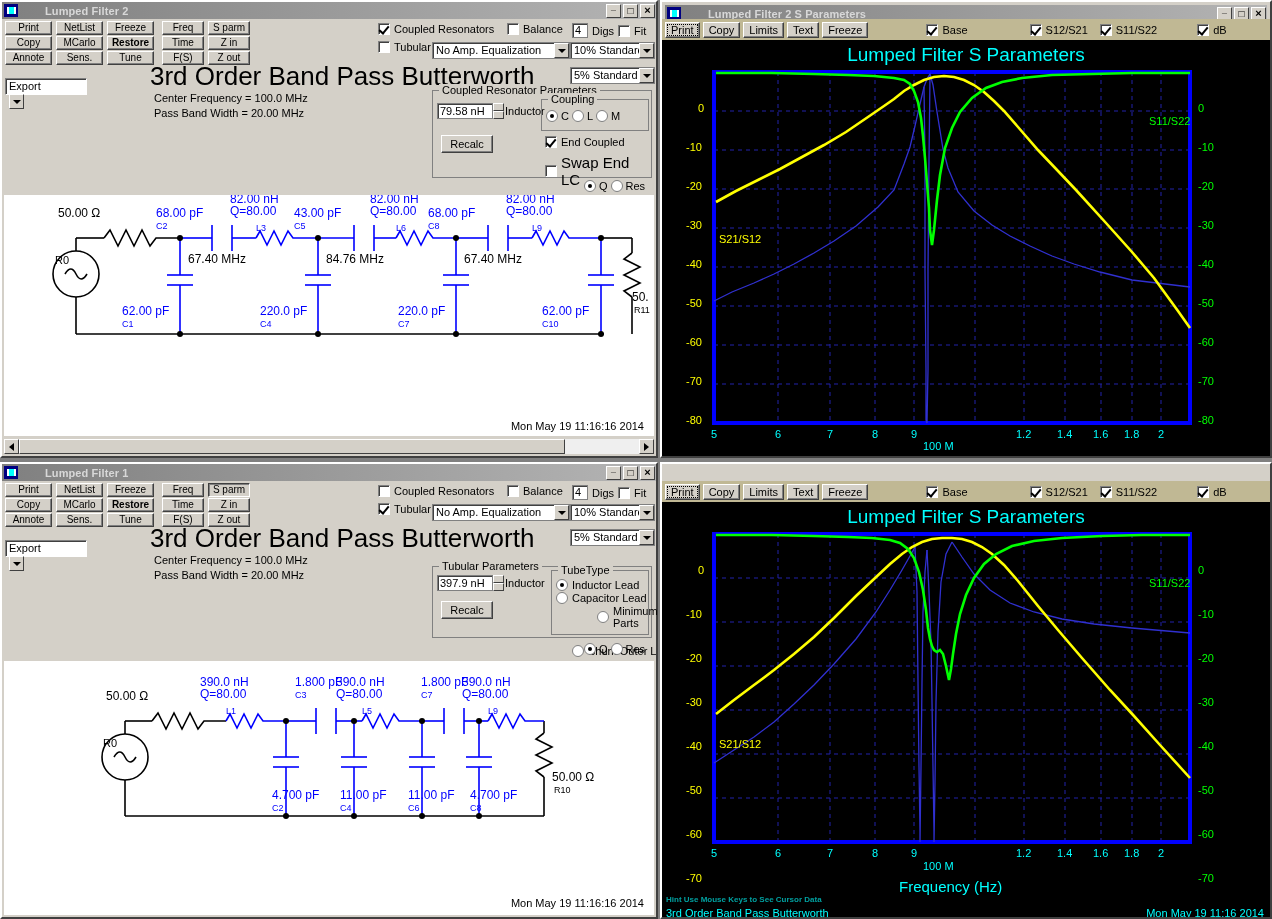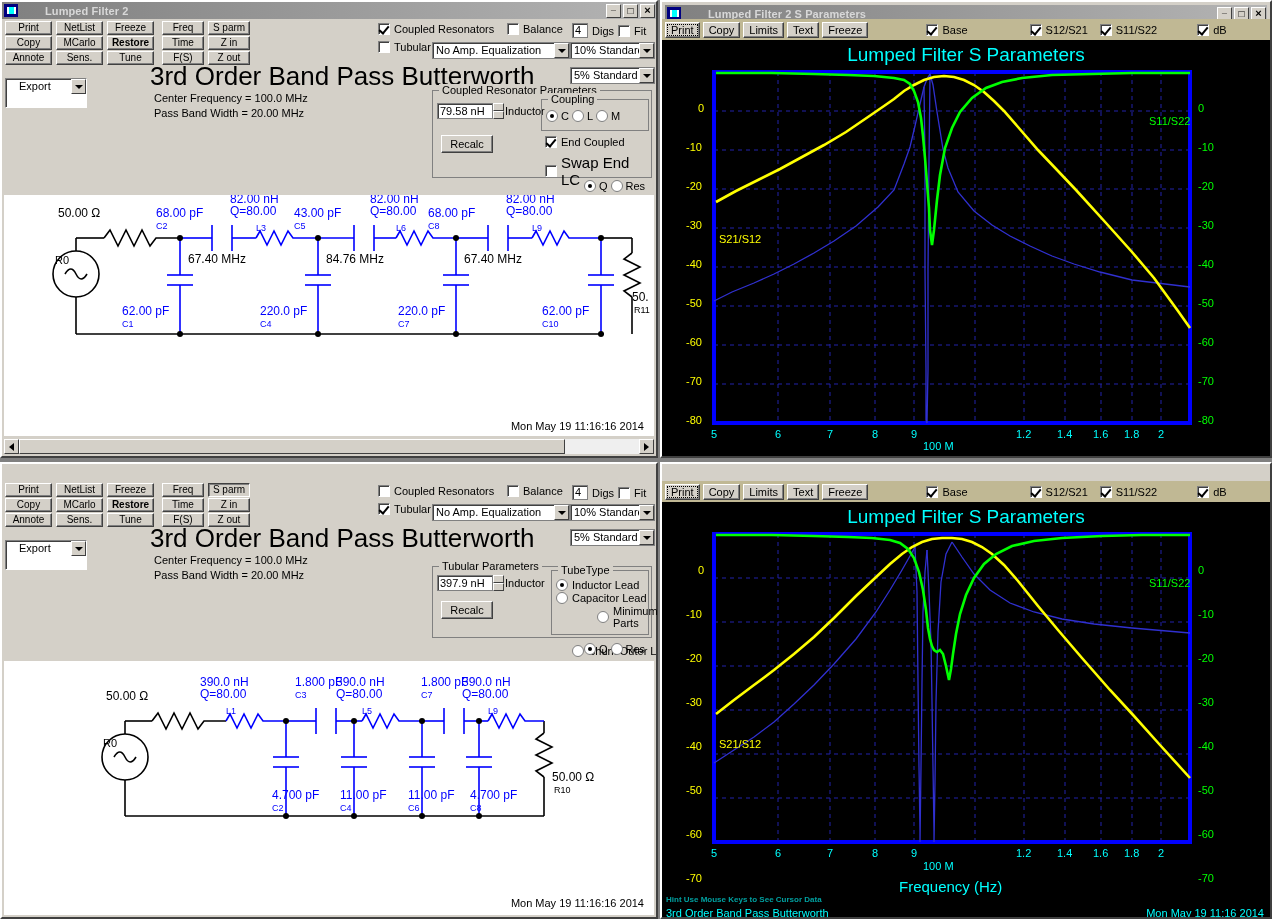--- a/index.html
+++ b/index.html
@@ -39,24 +39,24 @@
   .toolgrid { position:absolute; left:3px; top:2px; display:flex; gap:4px; }
   .tcol { display:flex; flex-direction:column; gap:1px; }
   .tbtn { width: 47px; height: 14px; background:#d4d0c8; font-size:10px; text-align:center;
           line-height:12px; color:#000;
           border:1px solid #ffffff; border-right-color:#404040; border-bottom-color:#404040;
           box-shadow: inset -1px -1px 0 #808080; white-space:nowrap; overflow:hidden;}
   .tbtn.bold { font-weight:bold; }
   .tbtn.pressed { border:1px solid #404040; border-right-color:#fff; border-bottom-color:#fff;
                   box-shadow: inset 1px 1px 0 #808080; }
   .tcol.narrow .tbtn { width: 42px; }
-  .export-sel { position:absolute; left:3px; top:59px; width:82px; height:30px;
+  .export-sel { position:absolute; left:3px; top:59px; width:82px; height:17px;
                 background:#fff; border:1px solid #808080; border-right-color:#fff;border-bottom-color:#fff;
                 box-shadow: inset 1px 1px 0 #404040;
-                font-size:11px; line-height:15px; padding-left:13px; display:flex; }
+                font-size:11px; line-height:15px; padding-left:3px; display:flex;flex-direction:column; }
   .export-sel span{flex:1;}
   .arrowbtn { width:15px; height:15px; background:#d4d0c8; border:1px solid #fff;
               border-right-color:#404040;border-bottom-color:#404040;
               display:flex;align-items:center;justify-content:center; flex:none; }
   .arrowbtn::after{content:"";border-left:4px solid transparent;border-right:4px solid transparent;
                    border-top:4px solid #000;}
 
   .opts { position:absolute; font-size:11px; color:#000; }
   .cbrow { display:flex; align-items:center; gap:4px; }
   .cb { width:12px;height:12px;background:#fff;border:1px solid #808080;
@@ -355,20 +355,31 @@
         <div class="hs-arrow l"></div>
         <div class="hs-track">
           <div class="hs-thumb" style="width:88%"></div>
         </div>
         <div class="hs-arrow r"></div>
       </div>
     </div>
   </div>
 
   <div class="win" style="left:0;top:462px;width:658px;height:457px;">
+    <div class="titlebar inactive">
+      <div class="title-ico">
+          <i></i>
+        </div>
+      <div class="title-text">Lumped Filter 1</div>
+      <div class="title-btns">
+        <div class="tb-btn min"></div>
+        <div class="tb-btn max"></div>
+        <div class="tb-btn cls"></div>
+      </div>
+    </div>
 
     <div class="lwin-body">
       <div class="toolgrid">
         <div class="tcol">
           <div class="tbtn">Print</div>
           <div class="tbtn">Copy</div>
           <div class="tbtn">Annote</div>
         </div>
         <div class="tcol">
           <div class="tbtn">NetList</div>

